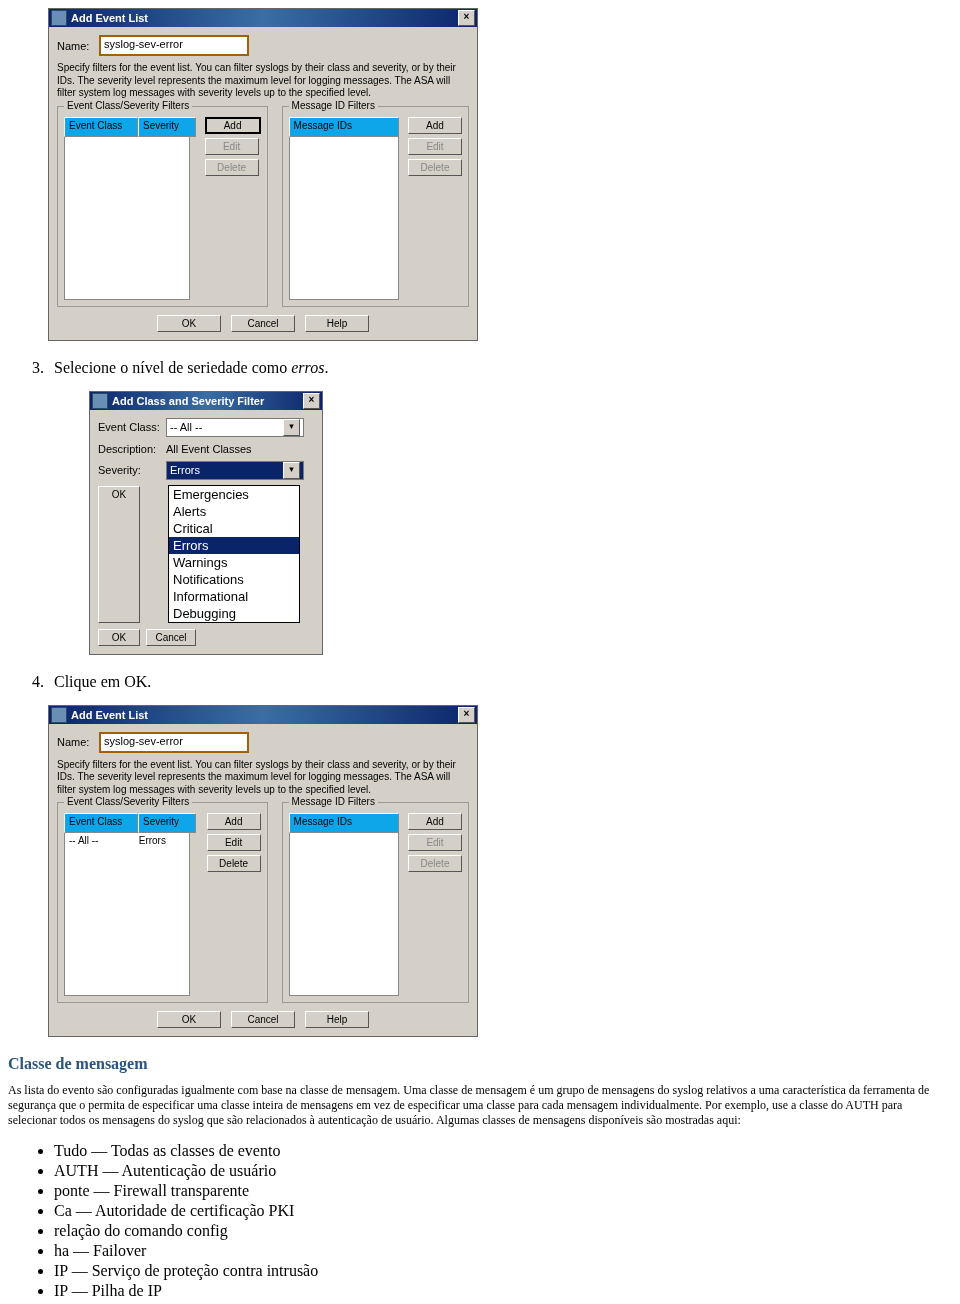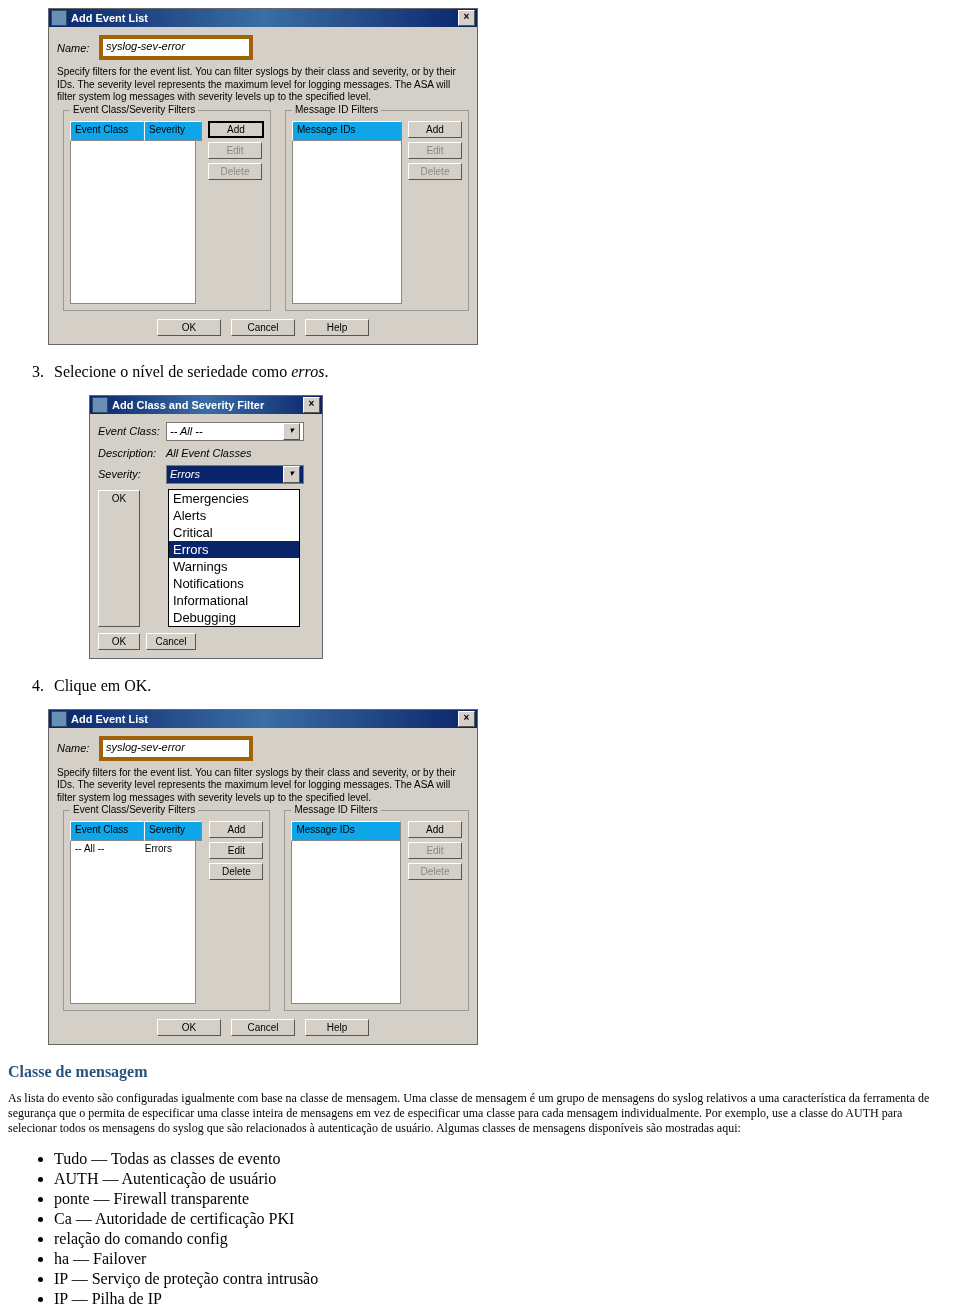--- a/index.html
+++ b/index.html
@@ -6,25 +6,25 @@
   .ol-num { display:flex; margin:0 0 14px 24px; }
   .ol-num .num { width:22px; color:#000; }
   .ol-num .em { font-style:italic; }
   .dlgwrap { margin:0 0 18px 40px; }
   .winbox { border:1px solid #666; background:#d4d0c8; font-family:Tahoma,Arial,sans-serif; font-size:11px; color:#000; }
   .titlebar { height:18px; background:linear-gradient(90deg,#0a246a 0%,#3a6ea5 50%,#0a246a 100%); display:flex; align-items:center; padding:0 2px; }
   .titlebar .ticon { width:14px; height:14px; background:#6a8fb5; border:1px solid #2a4a6a; margin-right:4px; }
   .titlebar .ttxt { color:#fff; font-weight:bold; flex:1; }
   .titlebar .xbtn { width:15px; height:14px; background:#d4d0c8; border:1px solid #fff; border-right-color:#555; border-bottom-color:#555; text-align:center; line-height:12px; font-family:Arial; font-size:10px; font-weight:bold; }
   .winbody { padding:8px; }
-  .frow { display:flex; align-items:center; margin-bottom:6px;font-style:italic; }
+  .frow { display:flex; align-items:center; margin-bottom:6px; }
   .flab { width:42px; }
-  .tinput { border:4px solid #a16207; background:#fff; padding:1px 3px; height:15px; }
+  .tinput { border:2px solid #a16207; background:#fff; padding:1px 3px; height:15px; }
   .desc { font-size:10px; line-height:1.25; margin:6px 0 6px 0; }
-  .groupwrap { display:flex; gap:14px;margin-left:6px; }
+  .groupwrap { display:flex; gap:14px; }
   .group { position:relative; border:1px solid #999; padding:10px 6px 6px 6px; }
   .group .glab { position:absolute; top:-7px; left:6px; background:#d4d0c8; padding:0 3px; font-size:10px; }
   .throw { display:flex; }
   .th { border:1px solid #fff; border-right-color:#888; border-bottom-color:#888; background:#0ea5e9; padding:2px 4px; height:14px; font-size:10px; }
   .tbody { background:#fff; height:162px; border:1px solid #888; border-top:none; }
   .td { padding:2px 4px; font-size:10px; height:14px; }
   .btn { border:1px solid #fff; border-right-color:#555; border-bottom-color:#555; background:#d4d0c8; padding:2px 0; text-align:center; font-size:10px; }
   .btn.dim { color:#888; }
   .bcol { display:flex; flex-direction:column; gap:4px; margin-left:6px; }
   .brow { display:flex; justify-content:center; gap:10px; margin-top:8px; }

